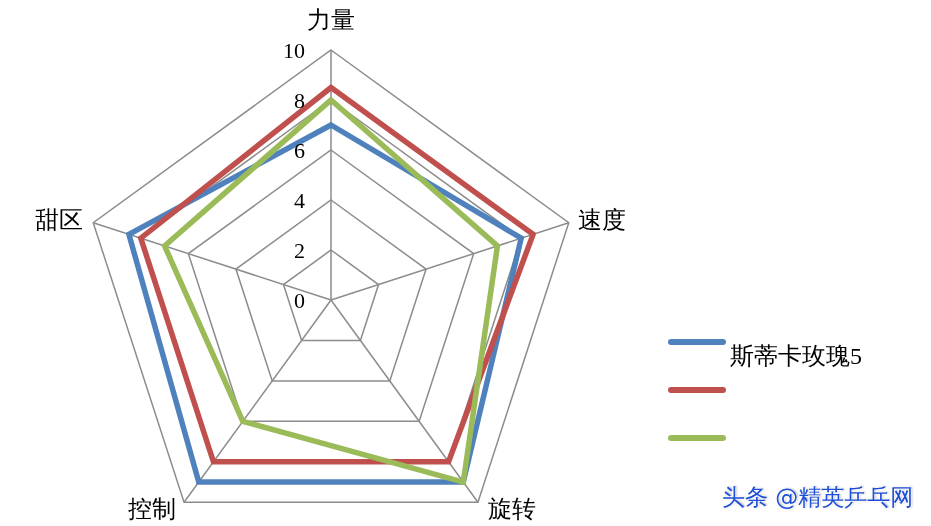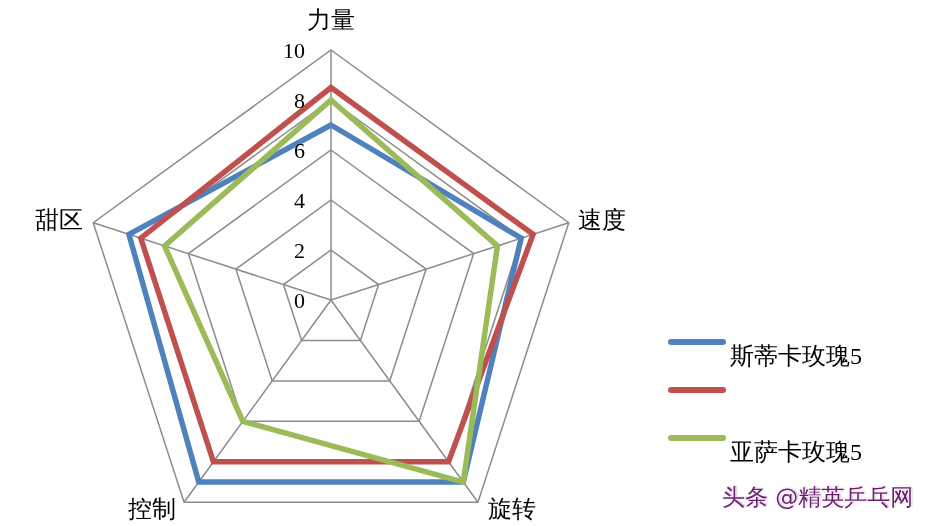--- a/index.html
+++ b/index.html
@@ -5,21 +5,21 @@
   html, body { margin:0; padding:0; background:#ffffff; }
   body { width:931px; height:526px; position:relative; overflow:hidden;
          font-family:"DejaVu Serif","Liberation Serif",serif; }
   #chart { position:absolute; left:0; top:0; }
   .axis-label { font-size:24px; fill:#000; font-family:"DejaVu Serif","Liberation Serif",serif; }
   .tick-label { font-size:22px; fill:#000; font-family:"Liberation Serif","DejaVu Serif",serif; }
   .legend { position:absolute; left:668px; top:318px; }
   .legend-item { display:flex; align-items:center; height:48px; }
   .legend-swatch { width:58px; height:6px; border-radius:3px; margin-right:4px; }
   .legend-label { font-size:24px; color:#000; font-family:"Liberation Serif","DejaVu Serif",serif;margin-top:28px; }
-  .watermark { position:absolute; left:722px; top:482px; font-size:23px; color:#701a75;
+  .watermark { position:absolute; left:722px; top:482px; font-size:23px; color:#1d4ed8;
                font-family:"DejaVu Sans","Liberation Sans",sans-serif;
                text-shadow:1px 1px 1px #fff, -1px -1px 1px #fff, 1px 0 2px #888; }
 </style>
 </head>
 <body>
 
 <svg id="chart" width="931" height="526" viewBox="0 0 931 526">
   <g id="grid">
       <polygon points="331,250 378.5528258147577,284.54915028125265 360.38926261462365,340.45084971874735 301.61073738537635,340.45084971874735 283.4471741852423,284.54915028125265" fill="none" stroke="#8c8c8c" stroke-width="1.5"></polygon>
       <polygon points="331,200 426.10565162951536,269.09830056250524 389.7785252292473,380.90169943749476 272.2214747707527,380.90169943749476 235.89434837048464,269.0983005625053" fill="none" stroke="#8c8c8c" stroke-width="1.5"></polygon>
@@ -57,17 +57,16 @@
 <div class="legend">
   <div class="legend-item">
     <div class="legend-swatch" style="background:#4F81BD"></div>
     <span class="legend-label">斯蒂卡玫瑰5</span>
   </div>
   <div class="legend-item">
     <div class="legend-swatch" style="background:#C0504D"></div>
   </div>
   <div class="legend-item">
     <div class="legend-swatch" style="background:#9BBB59"></div>
-    <span class="legend-label">亚萨卡玫瑰5</span>
   </div>
 </div>
 
 <div class="watermark">头条 @精英乒乓网</div>
 
 </body></html>

